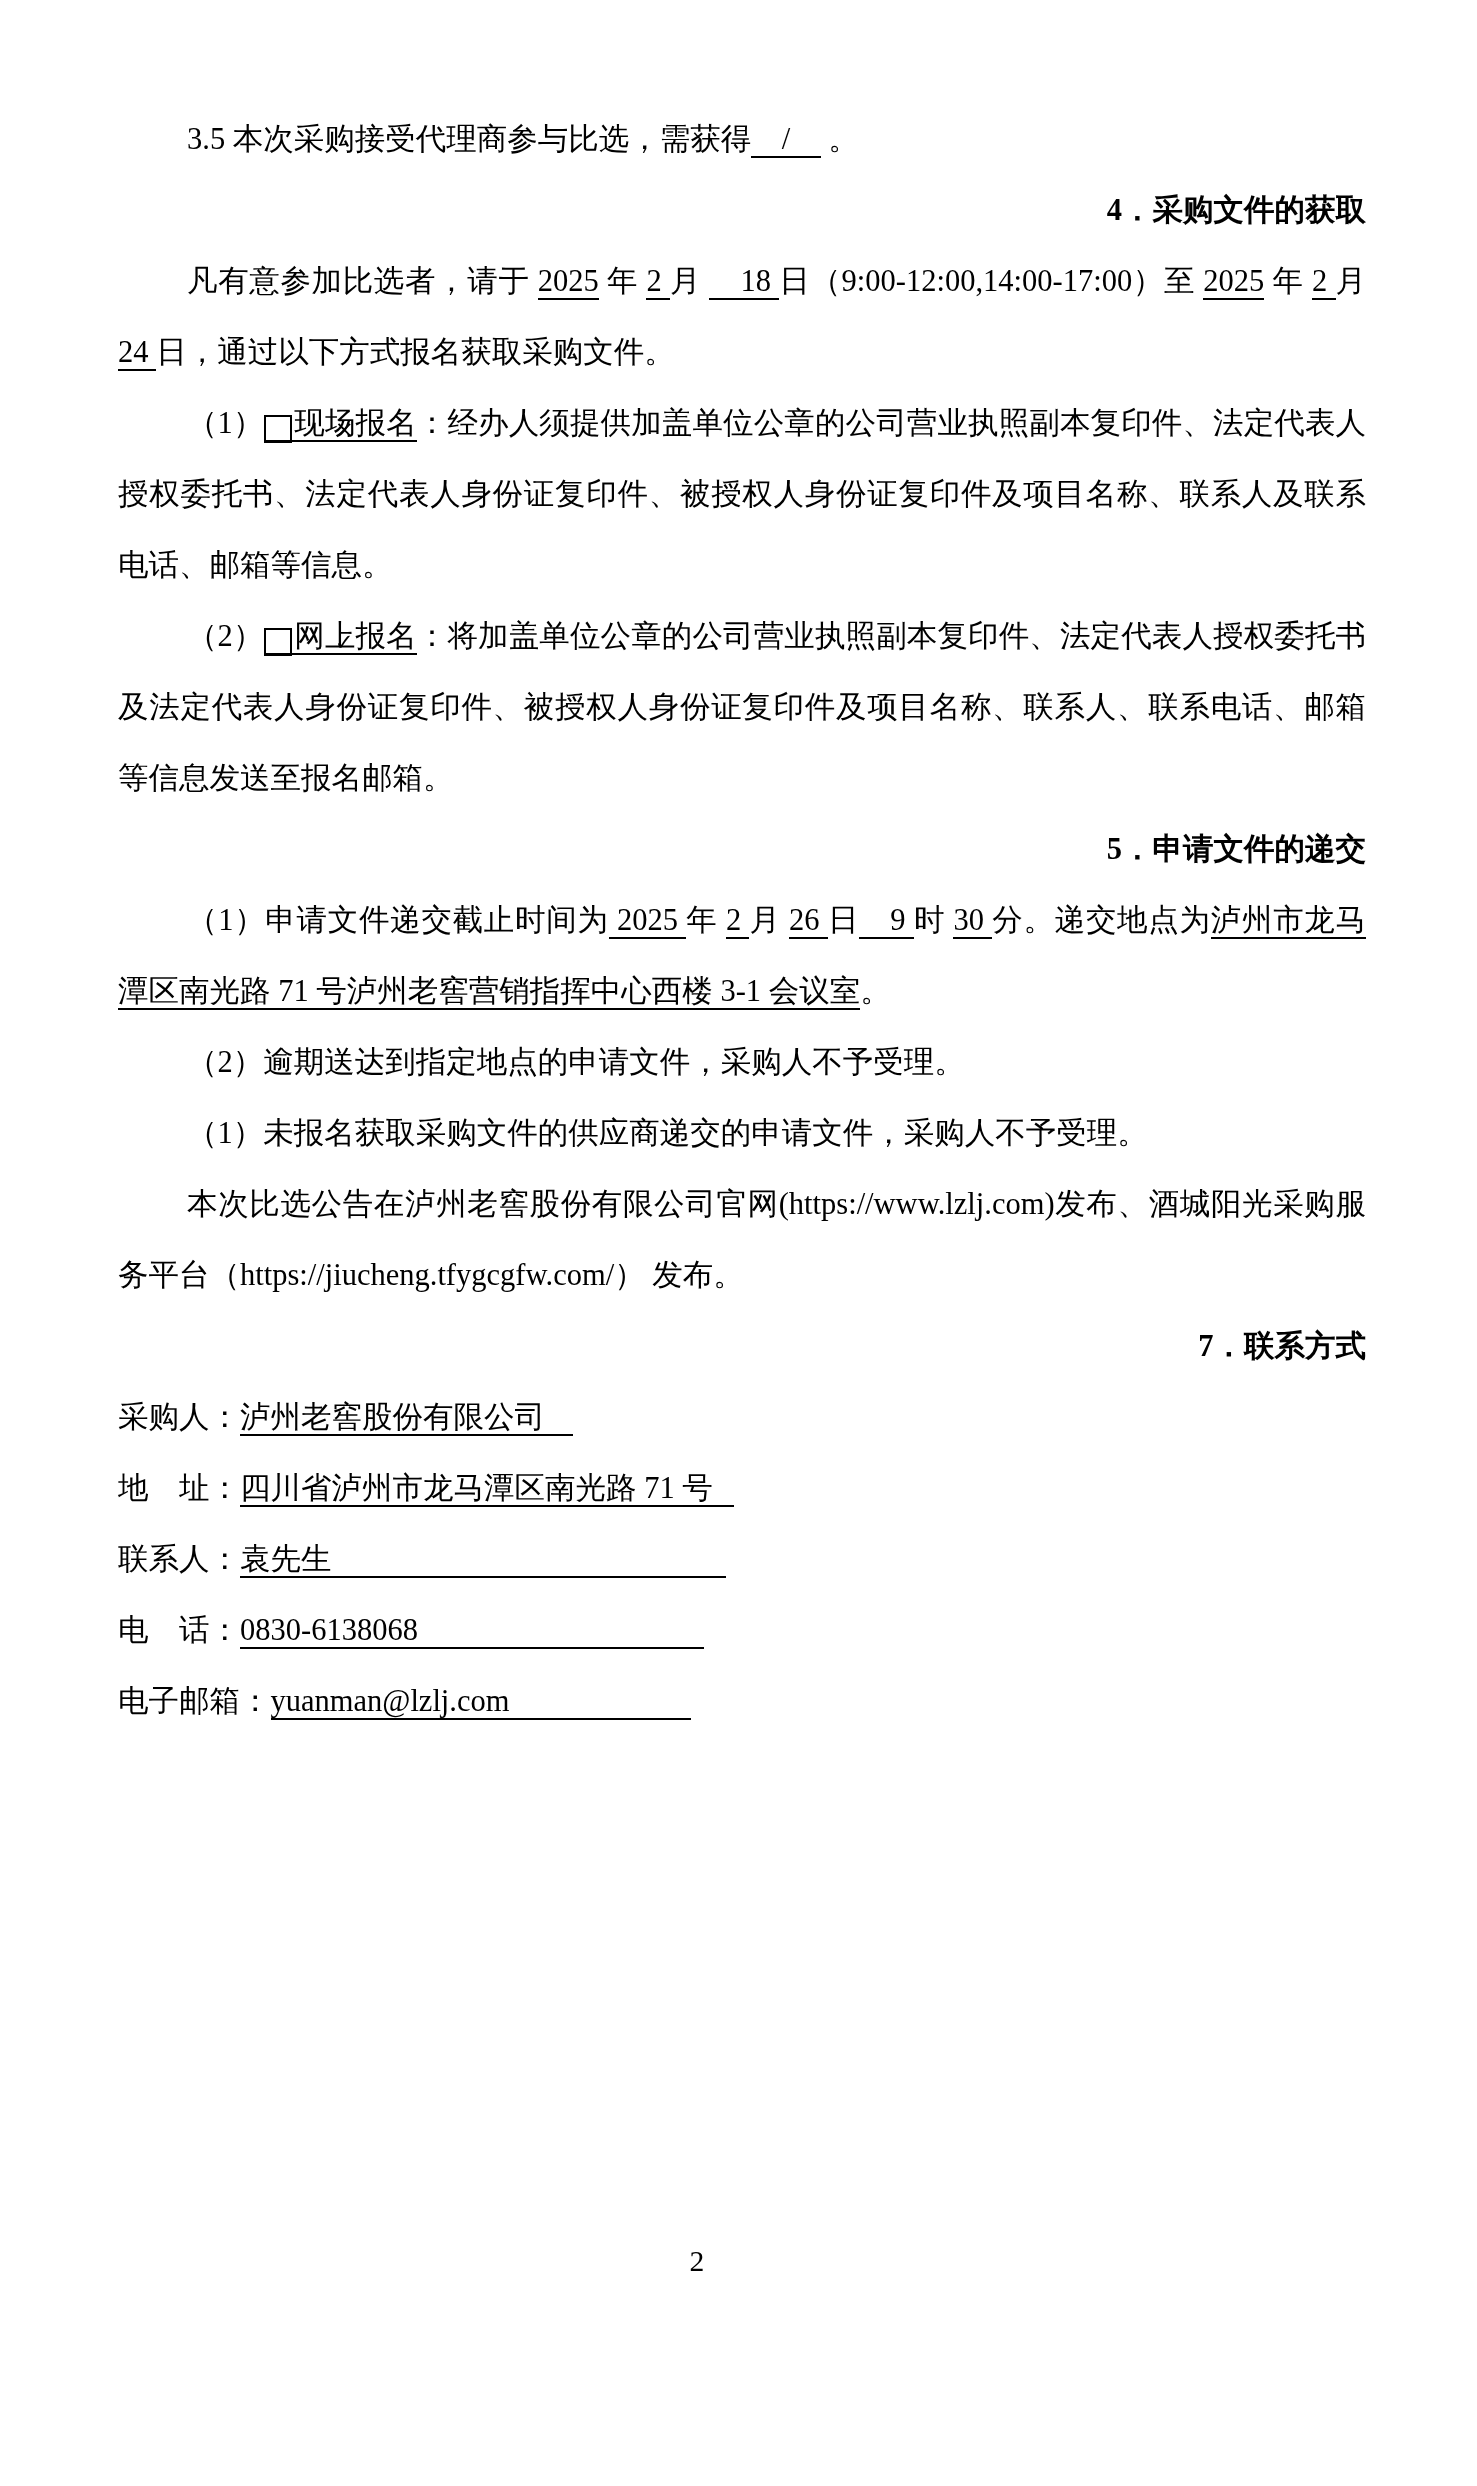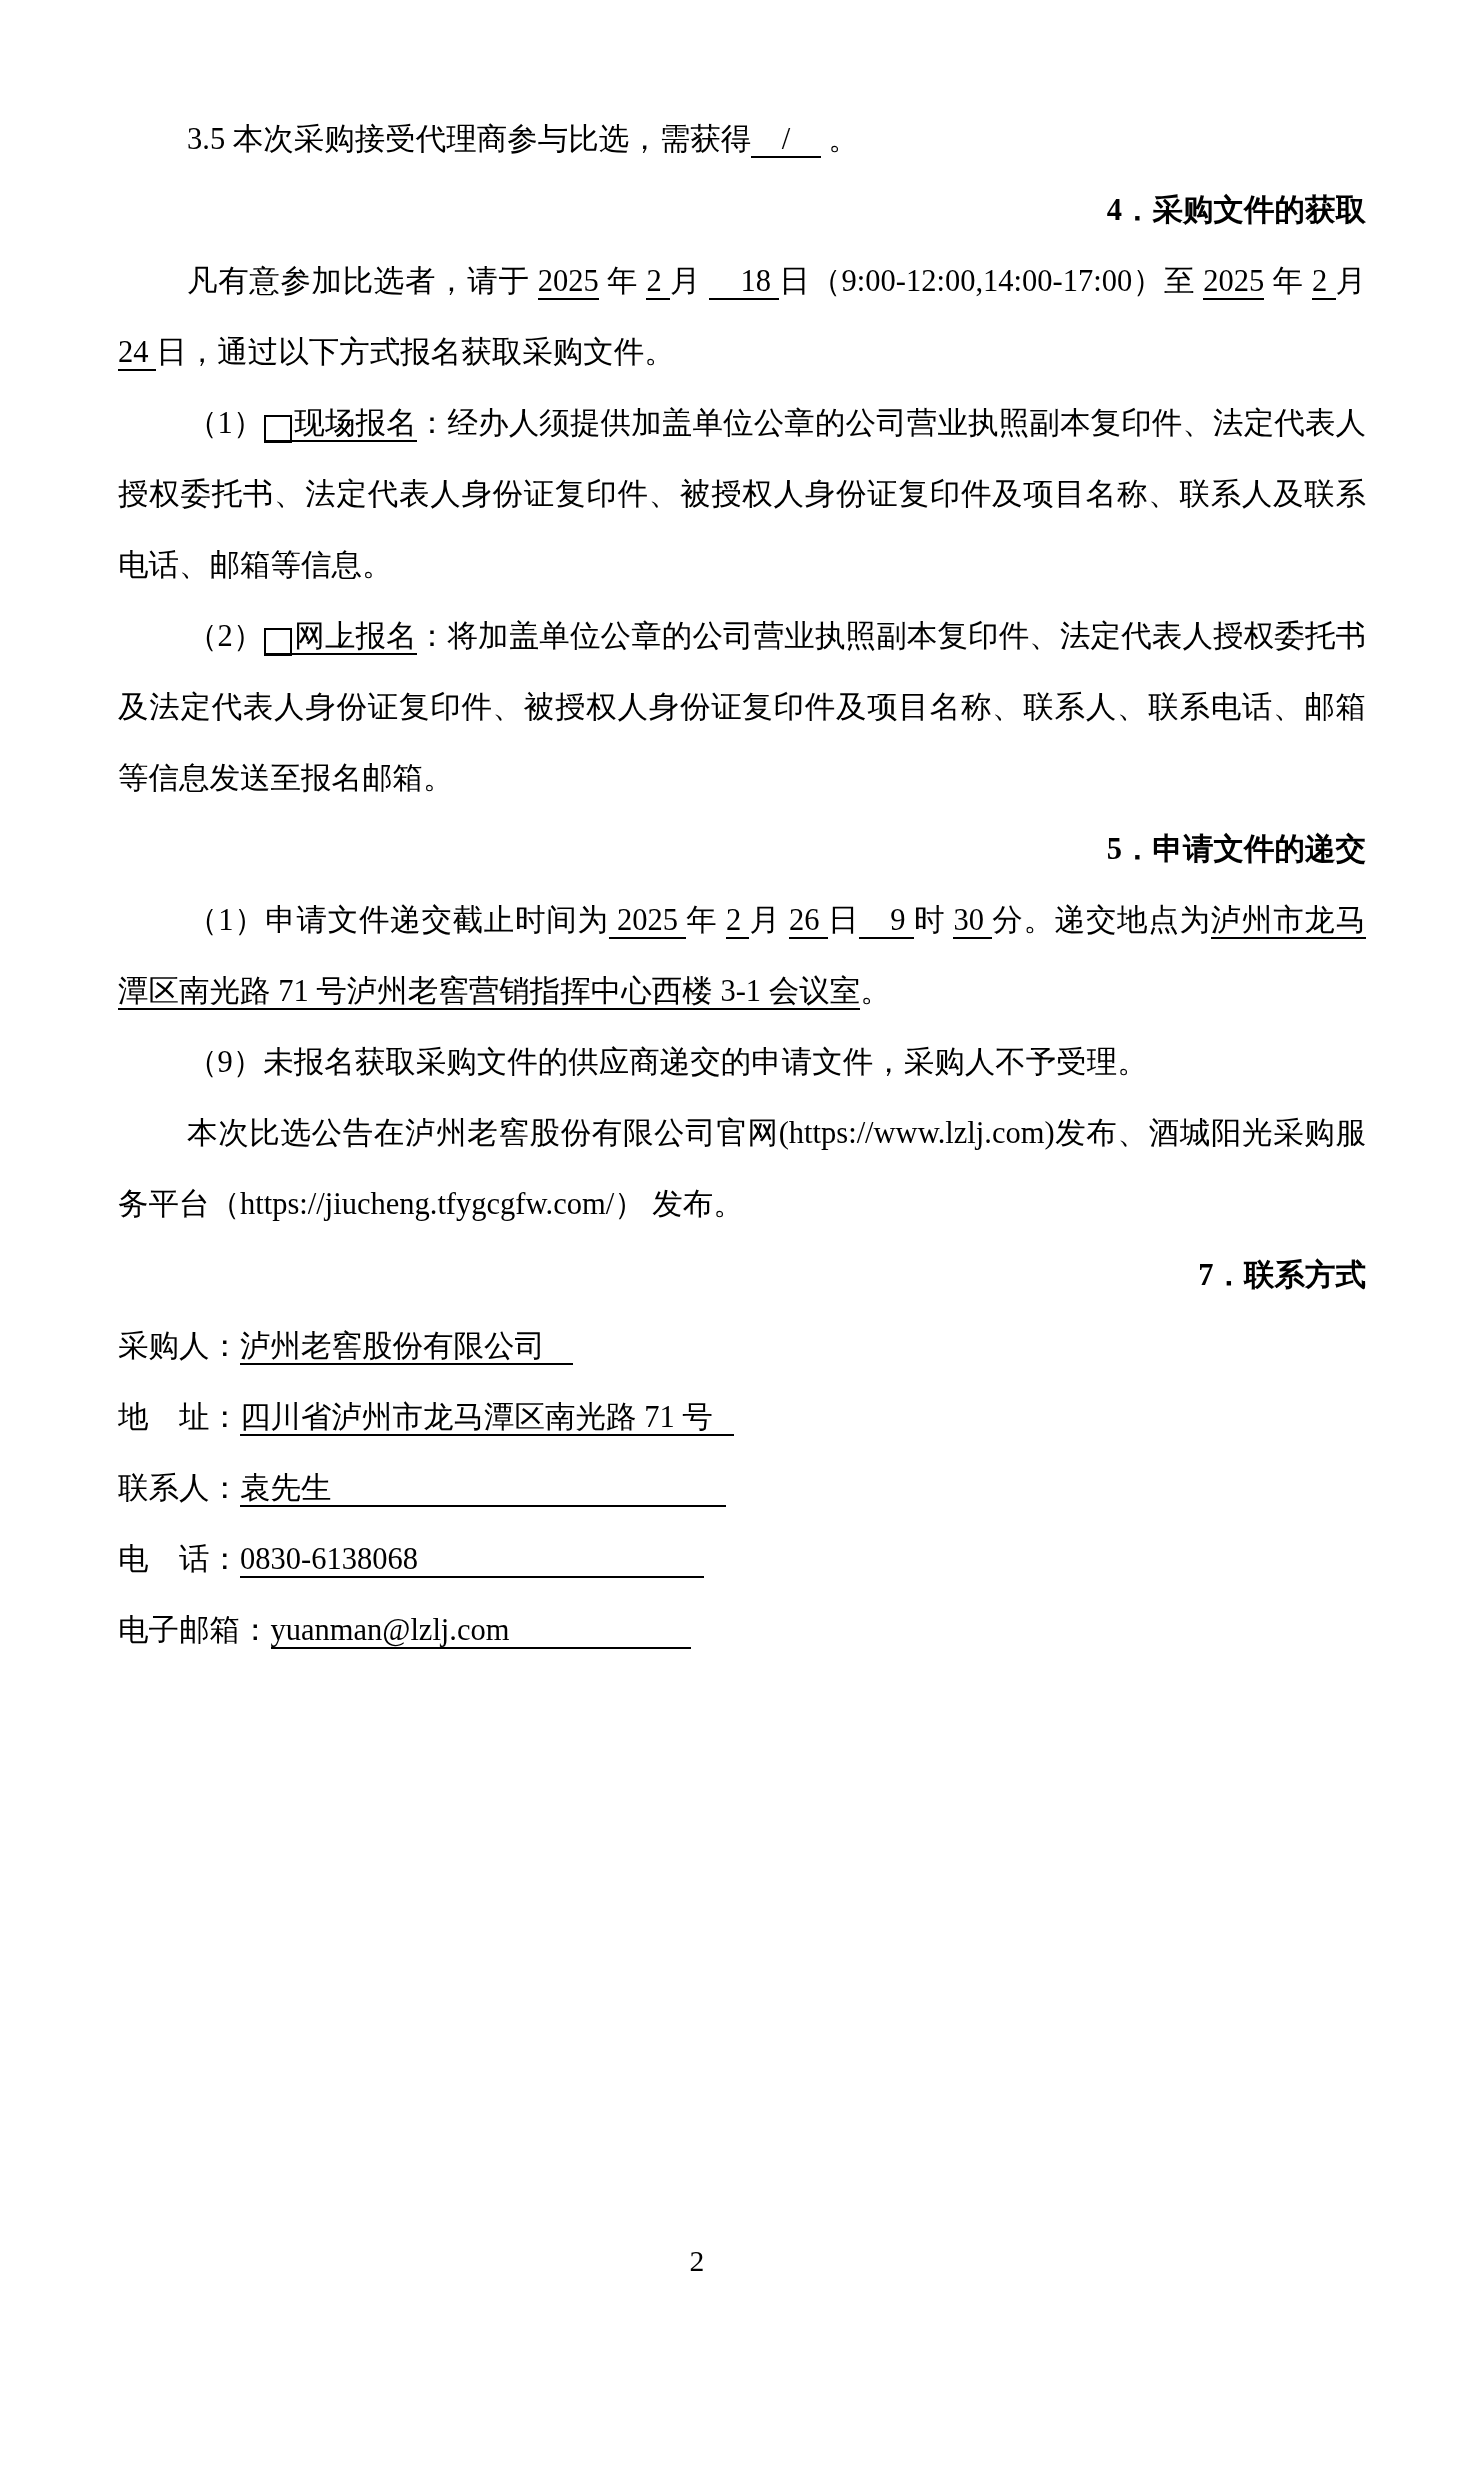--- a/index.html
+++ b/index.html
@@ -80,22 +80,23 @@
     <p class="body"><span>凡有意参加比选者，请于 </span><span class="u">2025</span><span> 年 </span><span class="u"> 2 </span><span> 月 </span><span class="u">　18 </span><span> 日（9:00-12:00,14:00-17:00）至 </span><span class="u">2025</span><span> 年 </span><span class="u"> 2 </span><span> 月 </span><span class="u"> 24 </span><span> 日，通过以下方式报名获取采购文件。</span></p>
 
     <p class="body"><span>（1）</span><span class="u"><span class="cbox">×</span>现场报名</span><span>：经办人须提供加盖单位公章的公司营业执照副本复印件、法定代表人授权委托书、法定代表人身份证复印件、被授权人身份证复印件及项目名称、联系人及联系电话、邮箱等信息。</span></p>
 
     <p class="body"><span>（2）</span><span class="u"><span class="cbox">✓</span>网上报名</span><span>：将加盖单位公章的公司营业执照副本复印件、法定代表人授权委托书及法定代表人身份证复印件、被授权人身份证复印件及项目名称、联系人、联系电话、邮箱等信息发送至报名邮箱。</span></p>
 
     <h2>5．申请文件的递交</h2>
 
     <p class="body"><span>（1）申请文件递交截止时间为</span><span class="u"> 2025 </span><span> 年 </span><span class="u"> 2 </span><span> 月 </span><span class="u"> 26 </span><span> 日</span><span class="u">　9 </span><span> 时 </span><span class="u"> 30 </span><span> 分。递交地</span><span>点为</span><span class="u">泸州市龙马潭区南光路 71 号泸州老窖营销指挥中心西楼 3-1 会议室</span><span>。</span></p>
 
+    <p class="body">（2）逾期送达到指定地点的申请文件，采购人不予受理。</p>
 
-    <p class="body">（9）未报名获取采购文件的供应商递交的申请文件，采购人不予受理。</p>
+    <p class="body">（1）未报名获取采购文件的供应商递交的申请文件，采购人不予受理。</p>
 
 
     <p class="body"><span>本次比选公告在泸州老窖股份有限公司官网(</span><span>https://www.lzlj.com</span><span>)发布、酒城阳光采购服务平台（</span><span>https://jiucheng.tfygcgfw.com/</span><span>） 发布。</span></p>
 
     <h2>7．联系方式</h2>
 
     <p class="contact"><span>采购人：</span><span class="u pad-sm">泸州老窖股份有限公司</span></p>
 
     <p class="contact"><span>地　址：</span><span class="u pad-md">四川省泸州市龙马潭区南光路 71 号</span></p>
 

